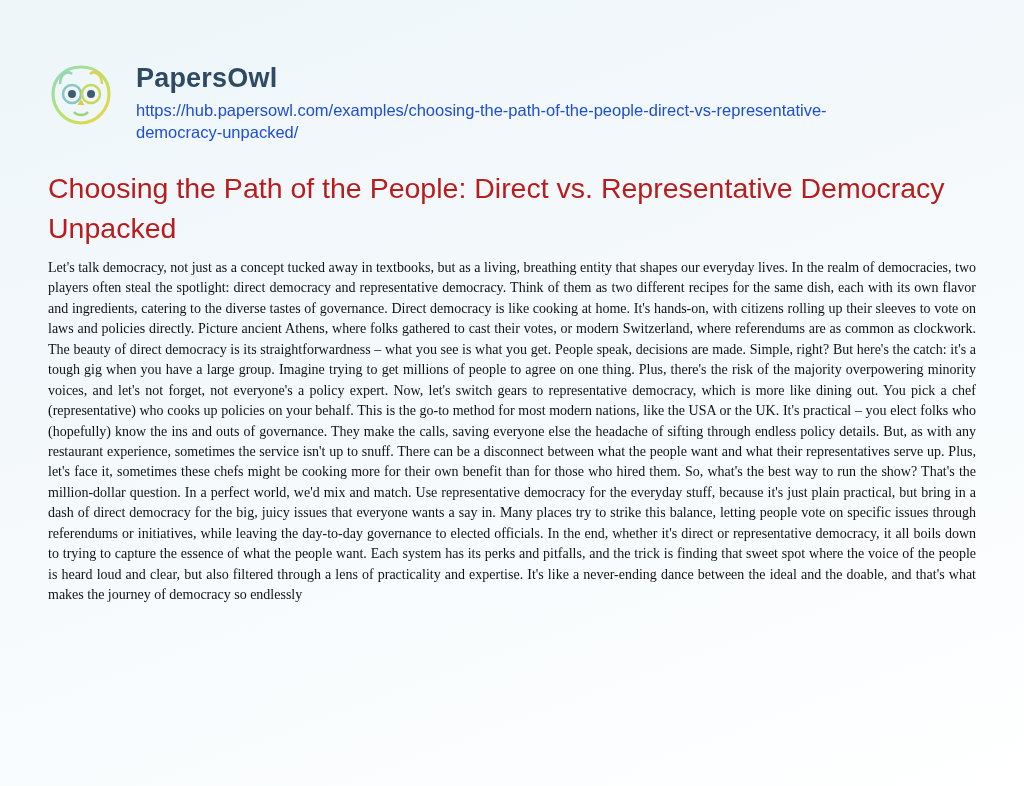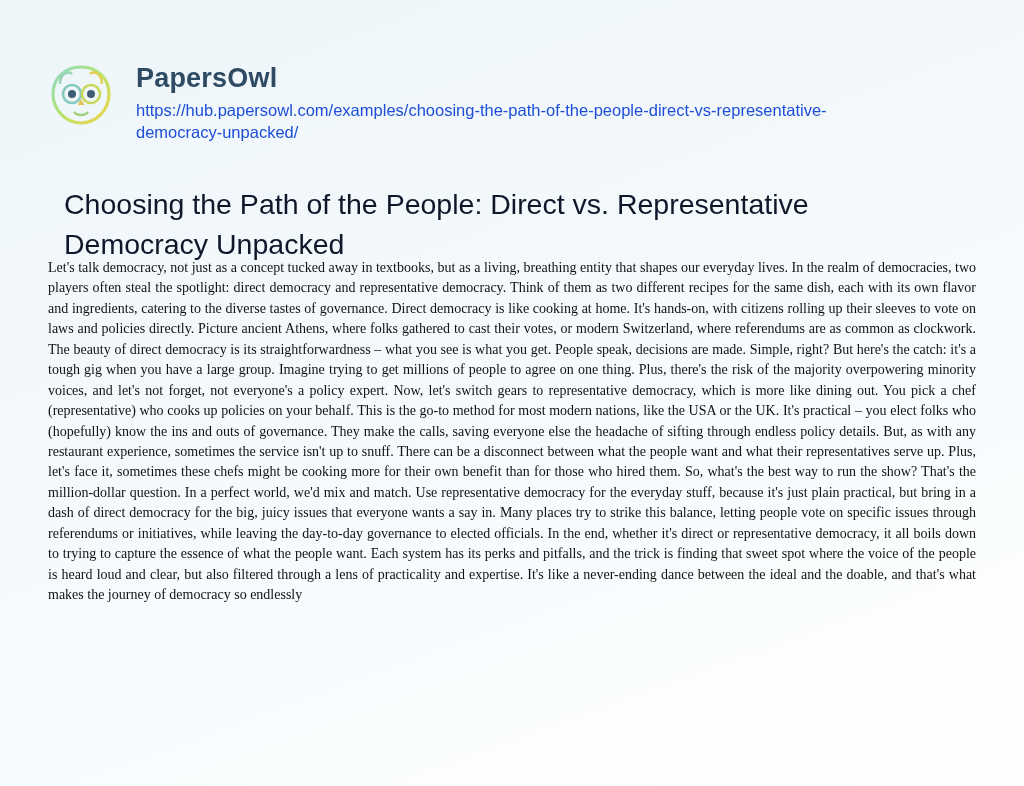--- a/index.html
+++ b/index.html
@@ -55,24 +55,24 @@
     word-break: break-word;
     font-family: "Liberation Sans", sans-serif;
   }
   .doc-title {
     position: absolute;
     top: 168px;
     left: 48px;
     right: 60px;
     font-size: 28.5px;
     line-height: 1.42;
-    color: #0f172a;
+    color: #b91c1c;
     font-weight: normal;
     font-family: "Liberation Sans", sans-serif;
-    margin: 16px;
+    margin: 0;
   }
   .doc-body {
     position: absolute;
     top: 258px;
     left: 48px;
     width: 928px;
     font-family: "Liberation Serif", serif;
     font-size: 14px;
     line-height: 1.46;
     color: #111111;

